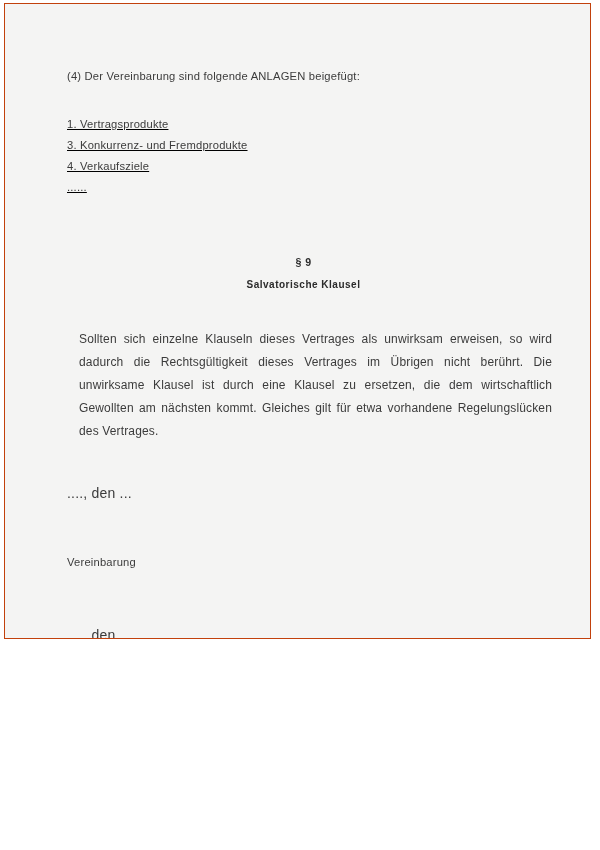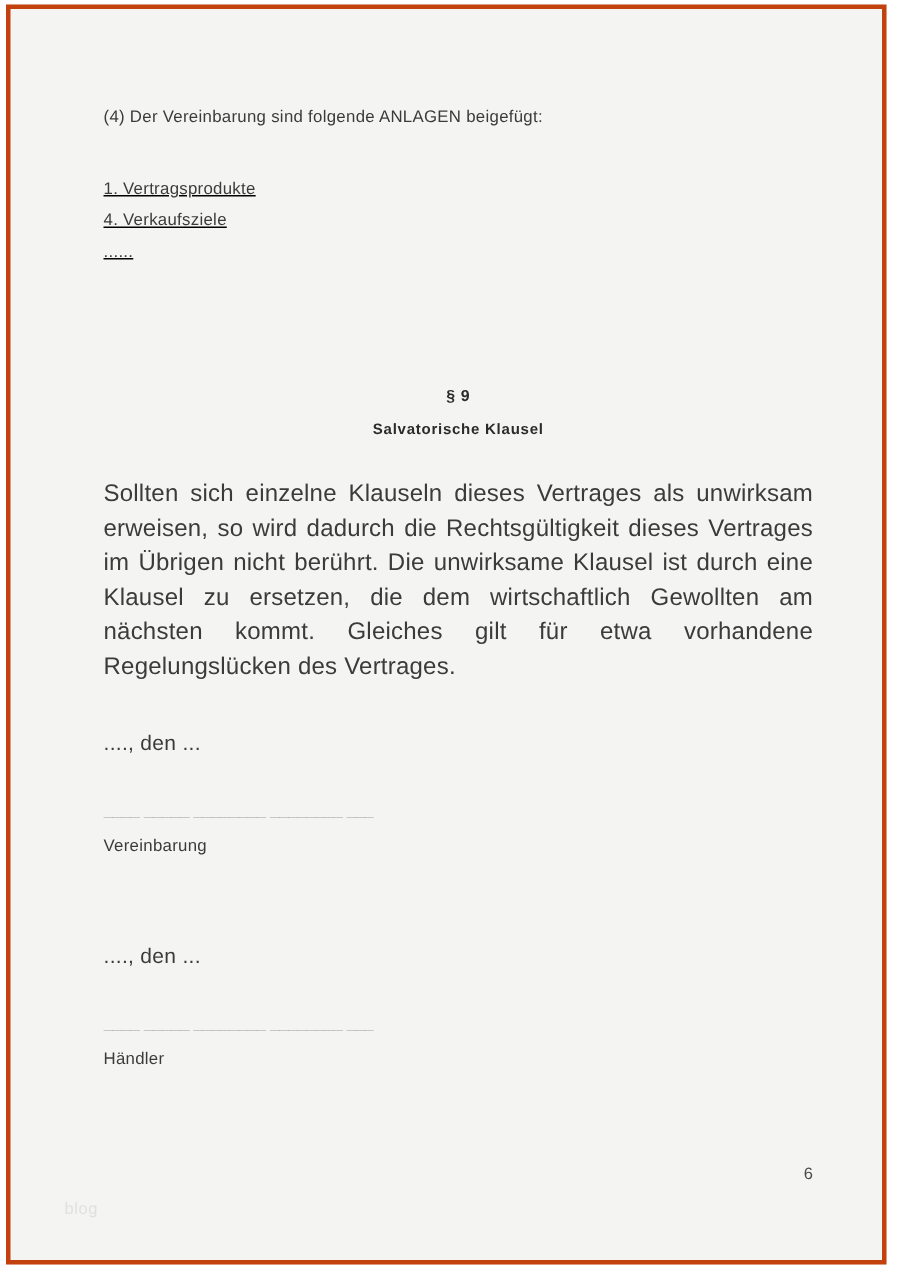--- a/index.html
+++ b/index.html
@@ -12,23 +12,23 @@
     height: 850px;
     overflow: hidden;
     font-family: "Liberation Sans", sans-serif;
   }
 
   .page-sheet {
     position: absolute;
     left: 4px;
     top: 3px;
     width: 587px;
-    height: 840px;
+    height: 636px;
     background: #f4f4f3;
-    border: 3px solid #c2410c;
+    border: 1px solid #c2410c;
     box-sizing: border-box;
     overflow: hidden;
     padding-left: 20px;
   }
 
   .doc-body {
     position: absolute;
     left: 62px;
     top: 0;
     width: 473px;
@@ -90,22 +90,22 @@
     font-weight: bold;
     color: #2b2b2b;
     letter-spacing: 0.5px;
   }
 
   .clause-paragraph {
     position: absolute;
     top: 312px;
     left: 0;
     width: 473px;
-    margin: 0;
-    font-size: 16px;
+    margin: 12px;
+    font-size: 12px;
     color: #3b3b3b;
     line-height: 23px;
     text-align: justify;
     letter-spacing: 0.15px;
   }
 
   .sign-block {
     position: absolute;
     left: 0;
     width: 300px;
@@ -159,20 +159,21 @@
 </head>
 <body>
 
 <div class="page-sheet">
   <div class="doc-body">
 
     <div class="intro-line">(4) Der Vereinbarung sind folgende ANLAGEN beigefügt:</div>
 
     <ul class="annex-list">
       <li>1. Vertragsprodukte</li>
+      <li>3. Konkurrenz- und Fremdprodukte</li>
       <li>4. Verkaufsziele</li>
       <li class="annex-ellipsis">......</li>
     </ul>
 
     <div class="section-heading">§ 9</div>
 
     <div class="section-subheading">Salvatorische Klausel</div>
 
     <p class="clause-paragraph">Sollten sich einzelne Klauseln dieses Vertrages als unwirksam erweisen, so wird dadurch die Rechtsgültigkeit dieses Vertrages im Übrigen nicht berührt. Die unwirksame Klausel ist durch eine Klausel zu ersetzen, die dem wirtschaftlich Gewollten am nächsten kommt. Gleiches gilt für etwa vorhandene Regelungslücken des Vertrages.</p>
 

